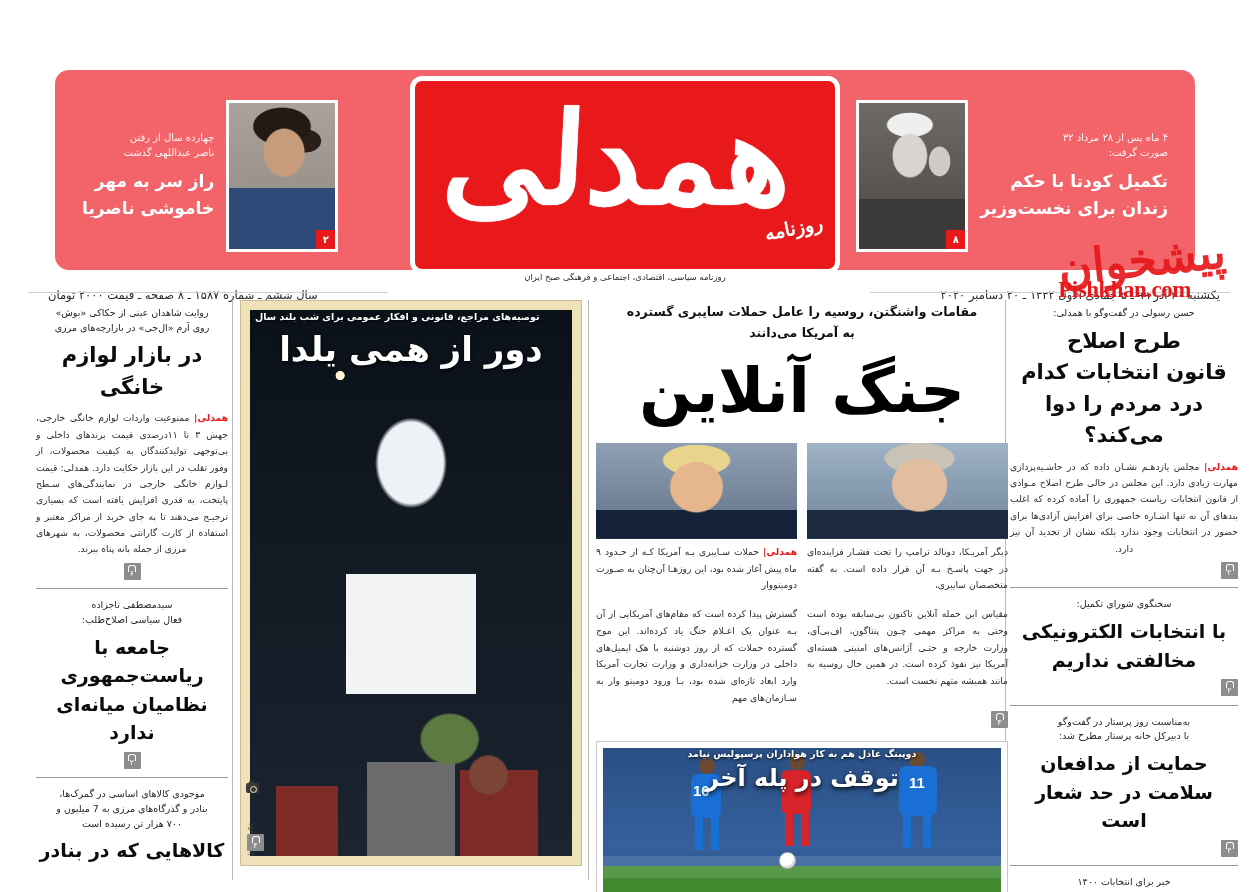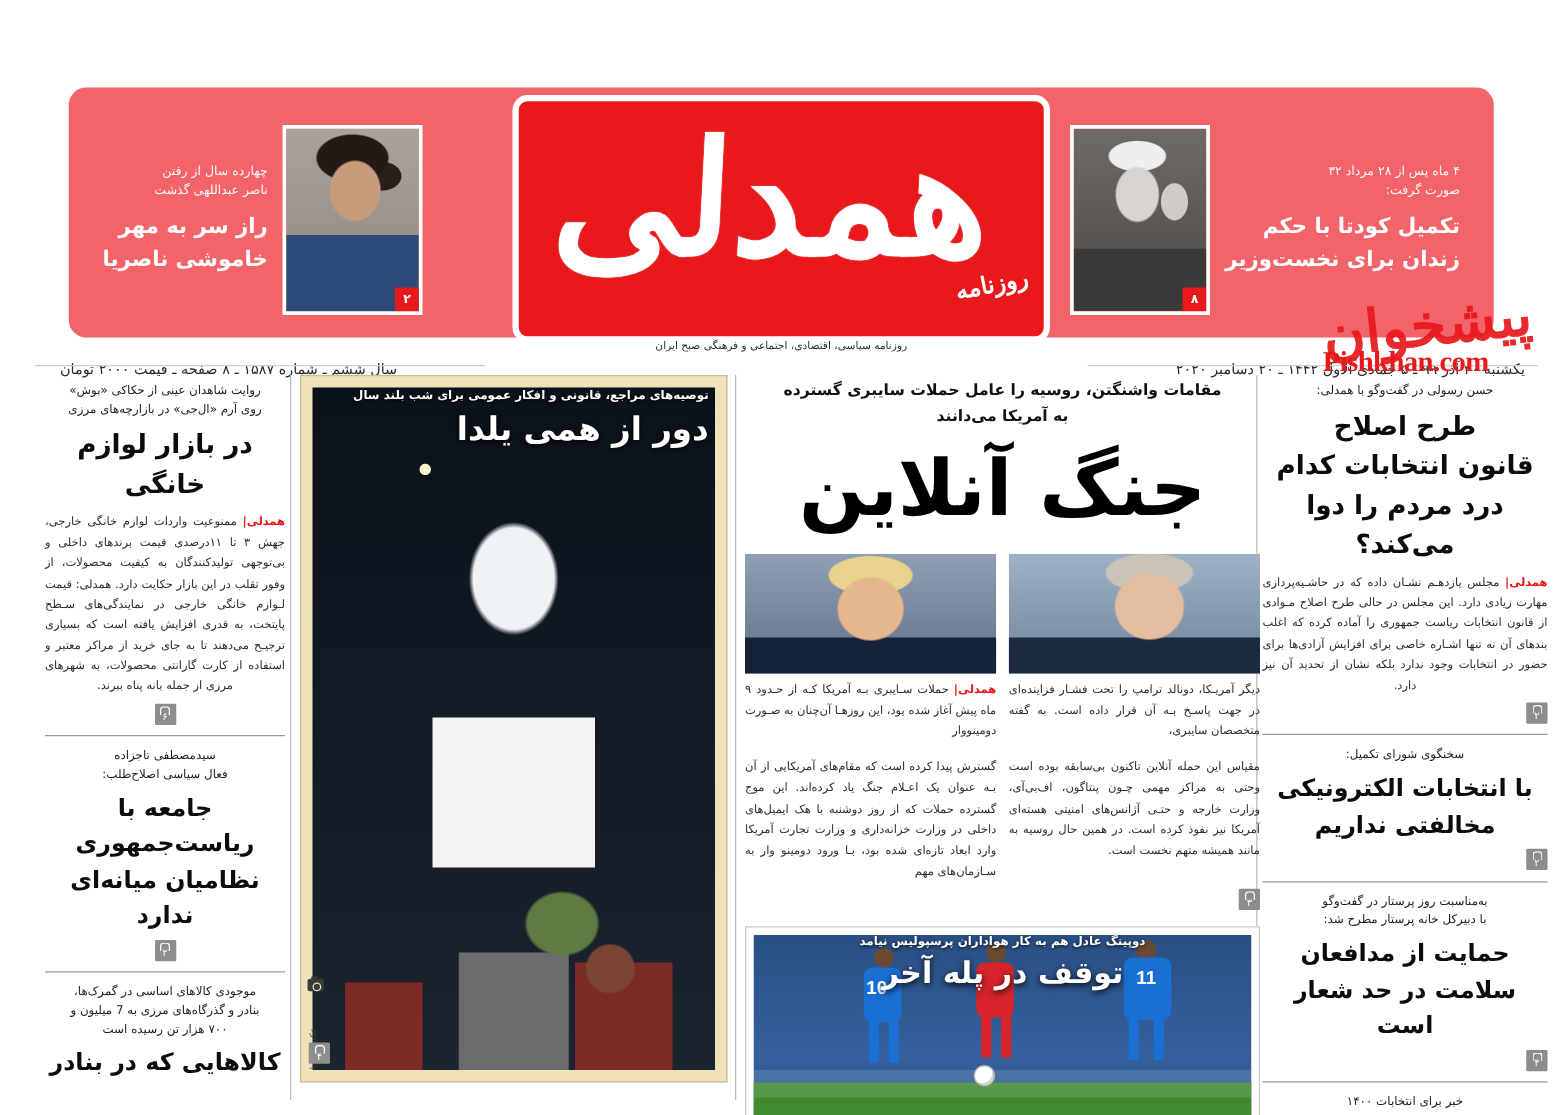--- a/index.html
+++ b/index.html
@@ -154,26 +154,26 @@
   .main-cont { font-size: 9.2px; line-height: 1.82; text-align: justify; color: #2b2b2b; margin-top: 6px; }
 
   
   .photo-frame {
     position: relative; width: 100%; background: #efe2b8;
     border: 1px solid #c9bd95; padding: 9px; height: 566px; overflow: hidden;
   }
   .photo-inner { position: absolute; inset: 9px; overflow: hidden; background:#0b0d12; }
   .photo-cap-kicker {
     position: absolute; top: 10px; right: 14px; left: 14px; z-index: 6;
-    color: #fff; font-size: 9.5px; text-align: right; font-weight: bold;
+    color: #fff; font-size: 9.5px; text-align: left; font-weight: bold;
     text-shadow: 0 1px 2px rgba(0,0,0,.95);
   }
   .photo-cap-head {
     position: absolute; top: 28px; right: 14px; left: 14px; z-index: 6;
-    color: #fff; font-size: 26px; font-weight: bold; text-align: right;
+    color: #fff; font-size: 34px; font-weight: bold; text-align: center;
     text-shadow: 0 1px 4px rgba(0,0,0,.95);
   }
   .photo-credit {
     position: absolute; left: 6px; bottom: 10px; z-index: 6;
     color: #3a3a3a; font-size: 7px; writing-mode: vertical-rl;
     transform: rotate(180deg); letter-spacing: .4px;
   }
   .cam-icon { position:absolute; left:5px; bottom:72px; z-index:6; width:13px; height:10px;
     background:#3a3a3a; border-radius:2px; }
   .cam-icon::before{content:"";position:absolute;left:4px;top:2.5px;width:5px;height:5px;

